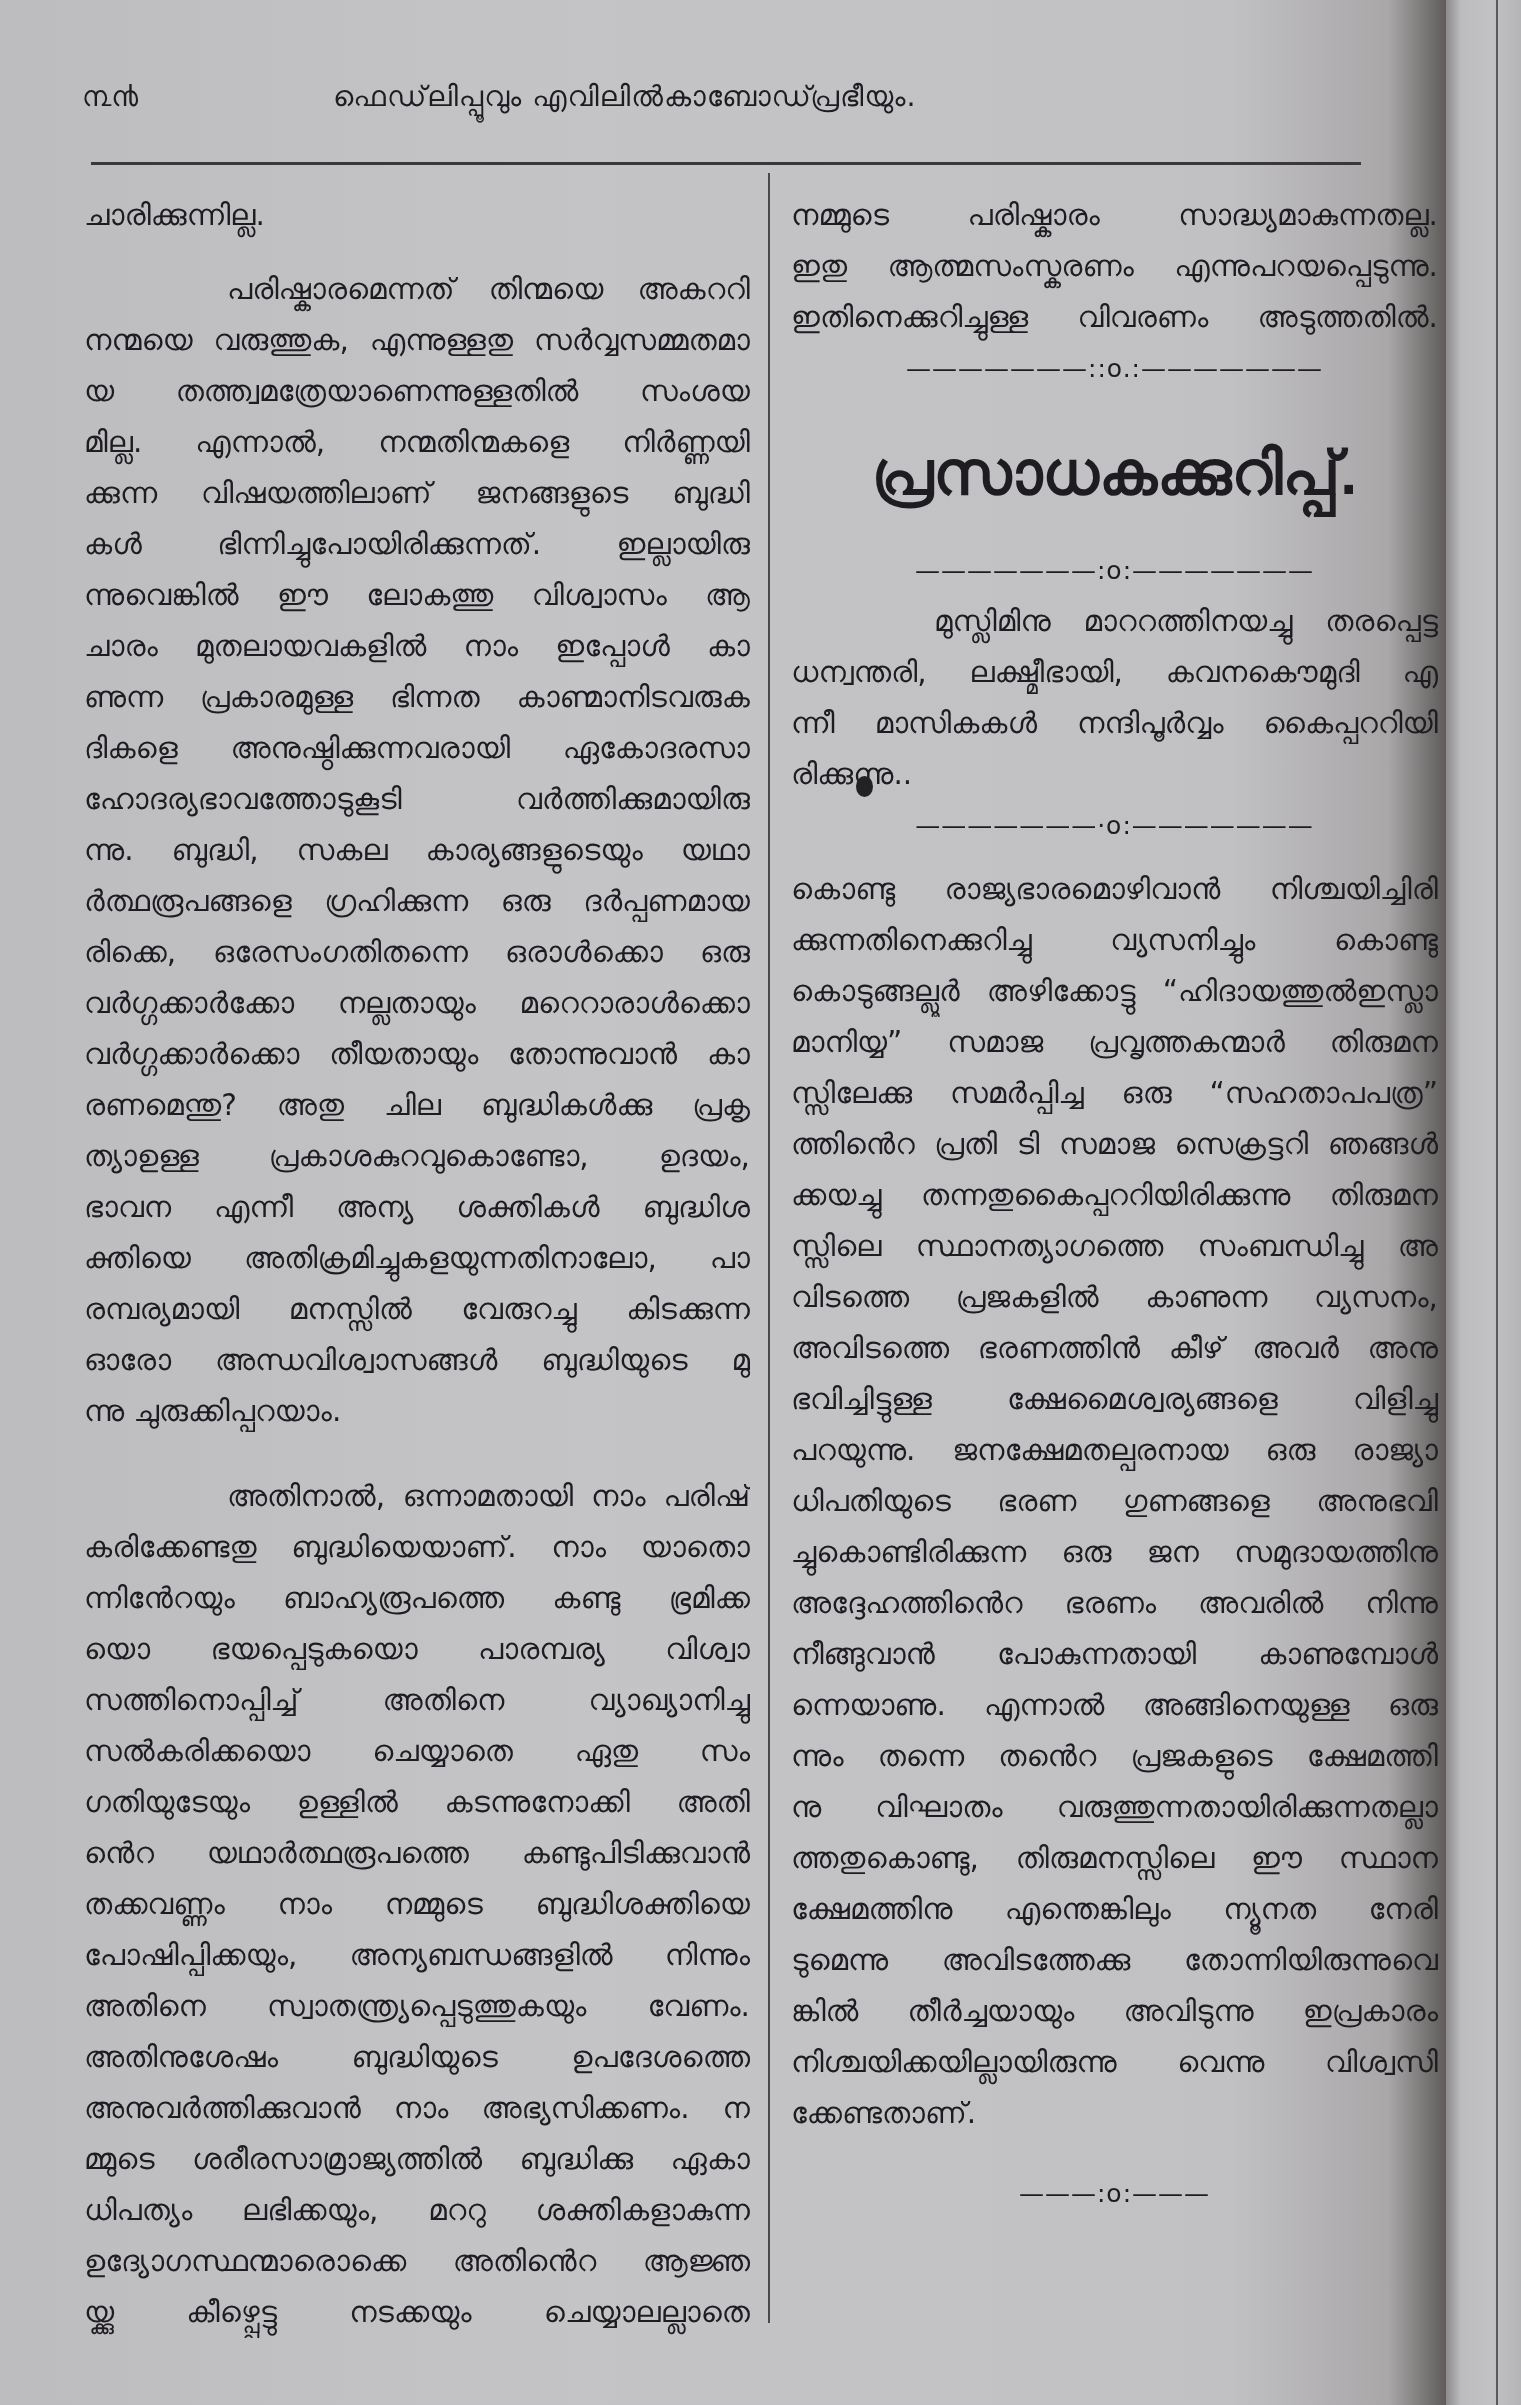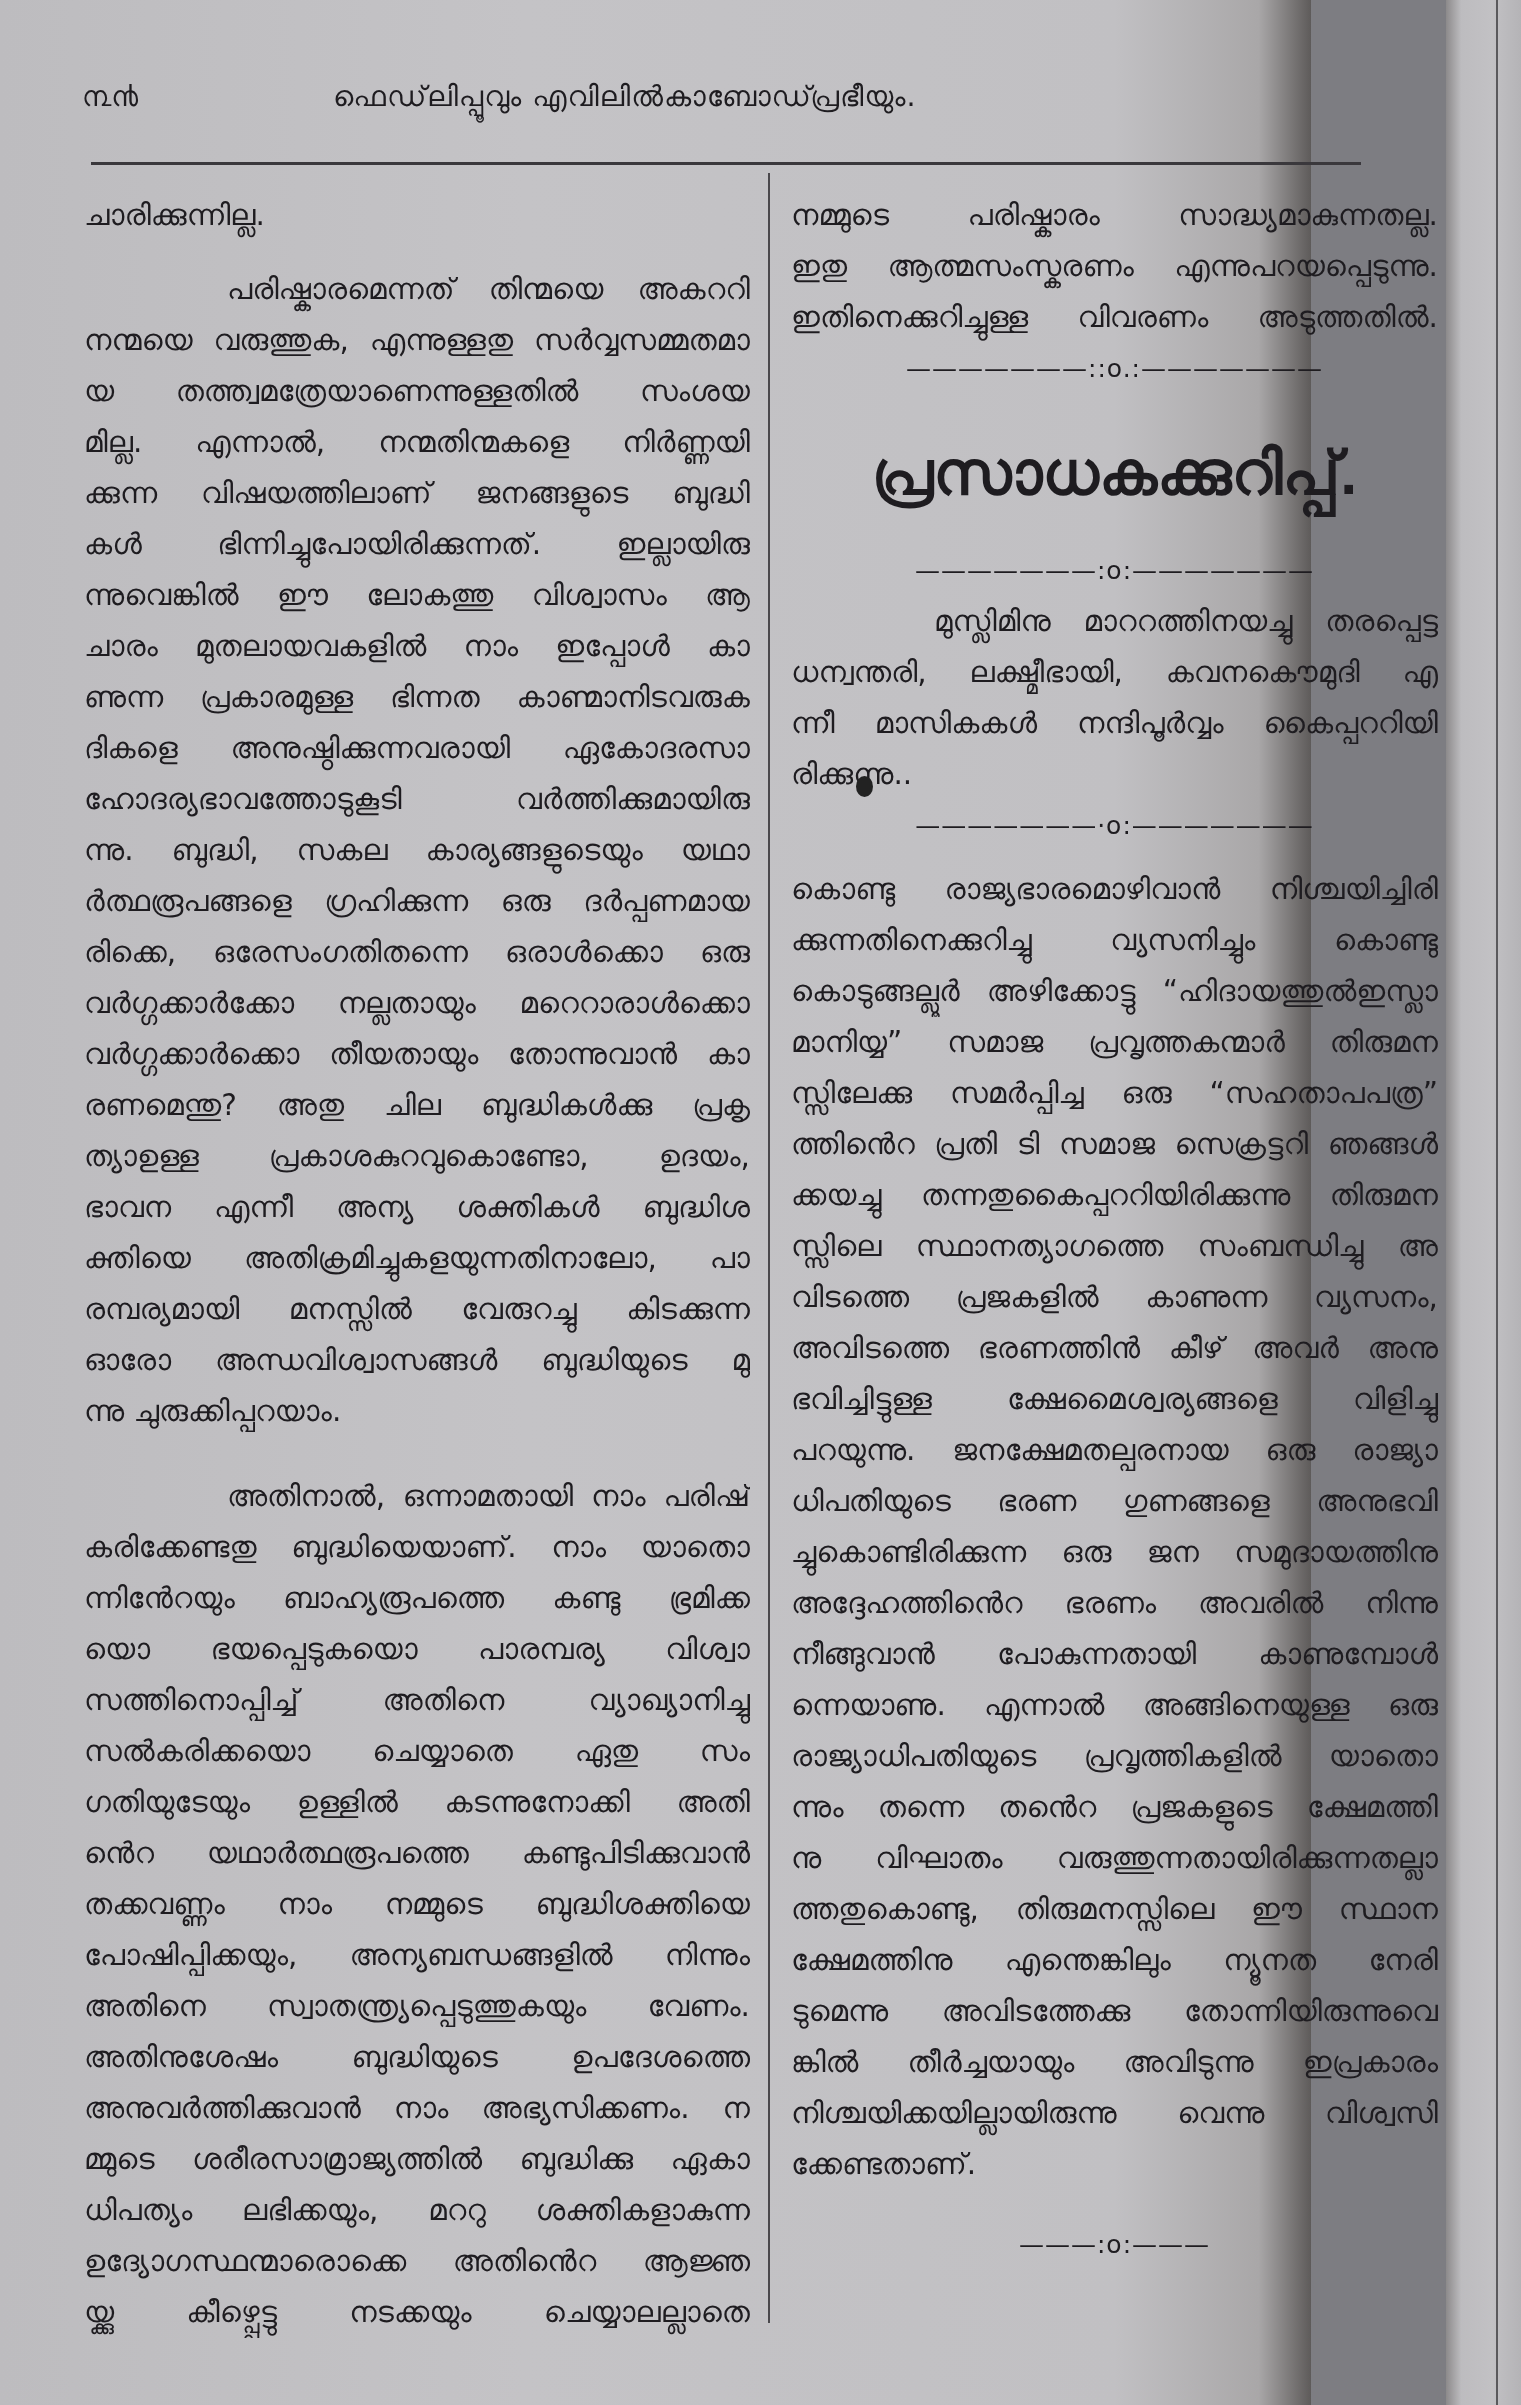--- a/index.html
+++ b/index.html
@@ -2,21 +2,21 @@
 <html style="font-size:15px"><head>
 <meta charset="utf-8">
 <style>
   html, body { margin: 0; padding: 0; }
   body {
     width: 1522px; height: 2405px; overflow: hidden;
     background: #7d7d82;
     font-family: "DejaVu Sans", sans-serif;
   }
   .page {
-    position: absolute; left: 0; top: 0; width: 1311px; height: 2405px;
+    position: absolute; left: 0; top: 0; width: 1446px; height: 2405px;
     background: linear-gradient(90deg, #bdbcbf 0%, #c4c3c6 40%, #c1c0c3 85%, #a9a7a8 96%, #5e5b5a 100%);
   }
   .gutter {
     position: absolute; left: 1446px; top: 0; width: 76px; height: 2405px;
     background: linear-gradient(90deg, #8c8a8b 0%, #bdbcbf 20%, #c2c1c4 60%, #b4b3b6 100%);
   }
   .gutter-line { position: absolute; left: 1496px; top: 0; width: 1.9px; height: 2405px; background: #5a595c; }
   .ink { color: #1e1c20; }
   .runhead {
     position: absolute; top: 76px; left: 0; width: 1446px; height: 48px;
@@ -127,21 +127,20 @@
     <span class="line">സ്സിലെ സ്ഥാനത്യാഗത്തെ സംബന്ധിച്ചു അ</span>
     <span class="line">വിടത്തെ പ്രജകളിൽ കാണുന്ന വ്യസനം,</span>
     <span class="line">അവിടത്തെ ഭരണത്തിൻ കീഴ് അവർ അനു</span>
     <span class="line">ഭവിച്ചിട്ടുള്ള ക്ഷേമൈശ്വര്യങ്ങളെ വിളിച്ചു</span>
     <span class="line">പറയുന്നു. ജനക്ഷേമതല്പരനായ ഒരു രാജ്യാ</span>
     <span class="line">ധിപതിയുടെ ഭരണ ഗുണങ്ങളെ അനുഭവി</span>
     <span class="line">ച്ചുകൊണ്ടിരിക്കുന്ന ഒരു ജന സമുദായത്തിനു</span>
     <span class="line">അദ്ദേഹത്തിൻെറ ഭരണം അവരിൽ നിന്നു</span>
     <span class="line">നീങ്ങുവാൻ പോകുന്നതായി കാണുമ്പോൾ</span>
     <span class="line">ന്നെയാണു. എന്നാൽ അങ്ങിനെയുള്ള ഒരു</span>
-    <span class="line">രാജ്യാധിപതിയുടെ പ്രവൃത്തികളിൽ യാതൊ</span>
     <span class="line">ന്നും തന്നെ തൻെറ പ്രജകളുടെ ക്ഷേമത്തി</span>
     <span class="line">നു വിഘാതം വരുത്തുന്നതായിരിക്കുന്നതല്ലാ</span>
     <span class="line">ത്തതുകൊണ്ടു, തിരുമനസ്സിലെ ഈ സ്ഥാന</span>
     <span class="line">ക്ഷേമത്തിനു എന്തെങ്കിലും ന്യൂനത നേരി</span>
     <span class="line">ടുമെന്നു അവിടത്തേക്കു തോന്നിയിരുന്നുവെ</span>
     <span class="line">ങ്കിൽ തീർച്ചയായും അവിടുന്നു ഇപ്രകാരം</span>
     <span class="line">നിശ്ചയിക്കയില്ലായിരുന്നു വെന്നു വിശ്വസി</span>
     <span class="line last">ക്കേണ്ടതാണ്.</span>
     <div style="height:28.5px"></div>
     <span class="line sep">———:o:———</span>

